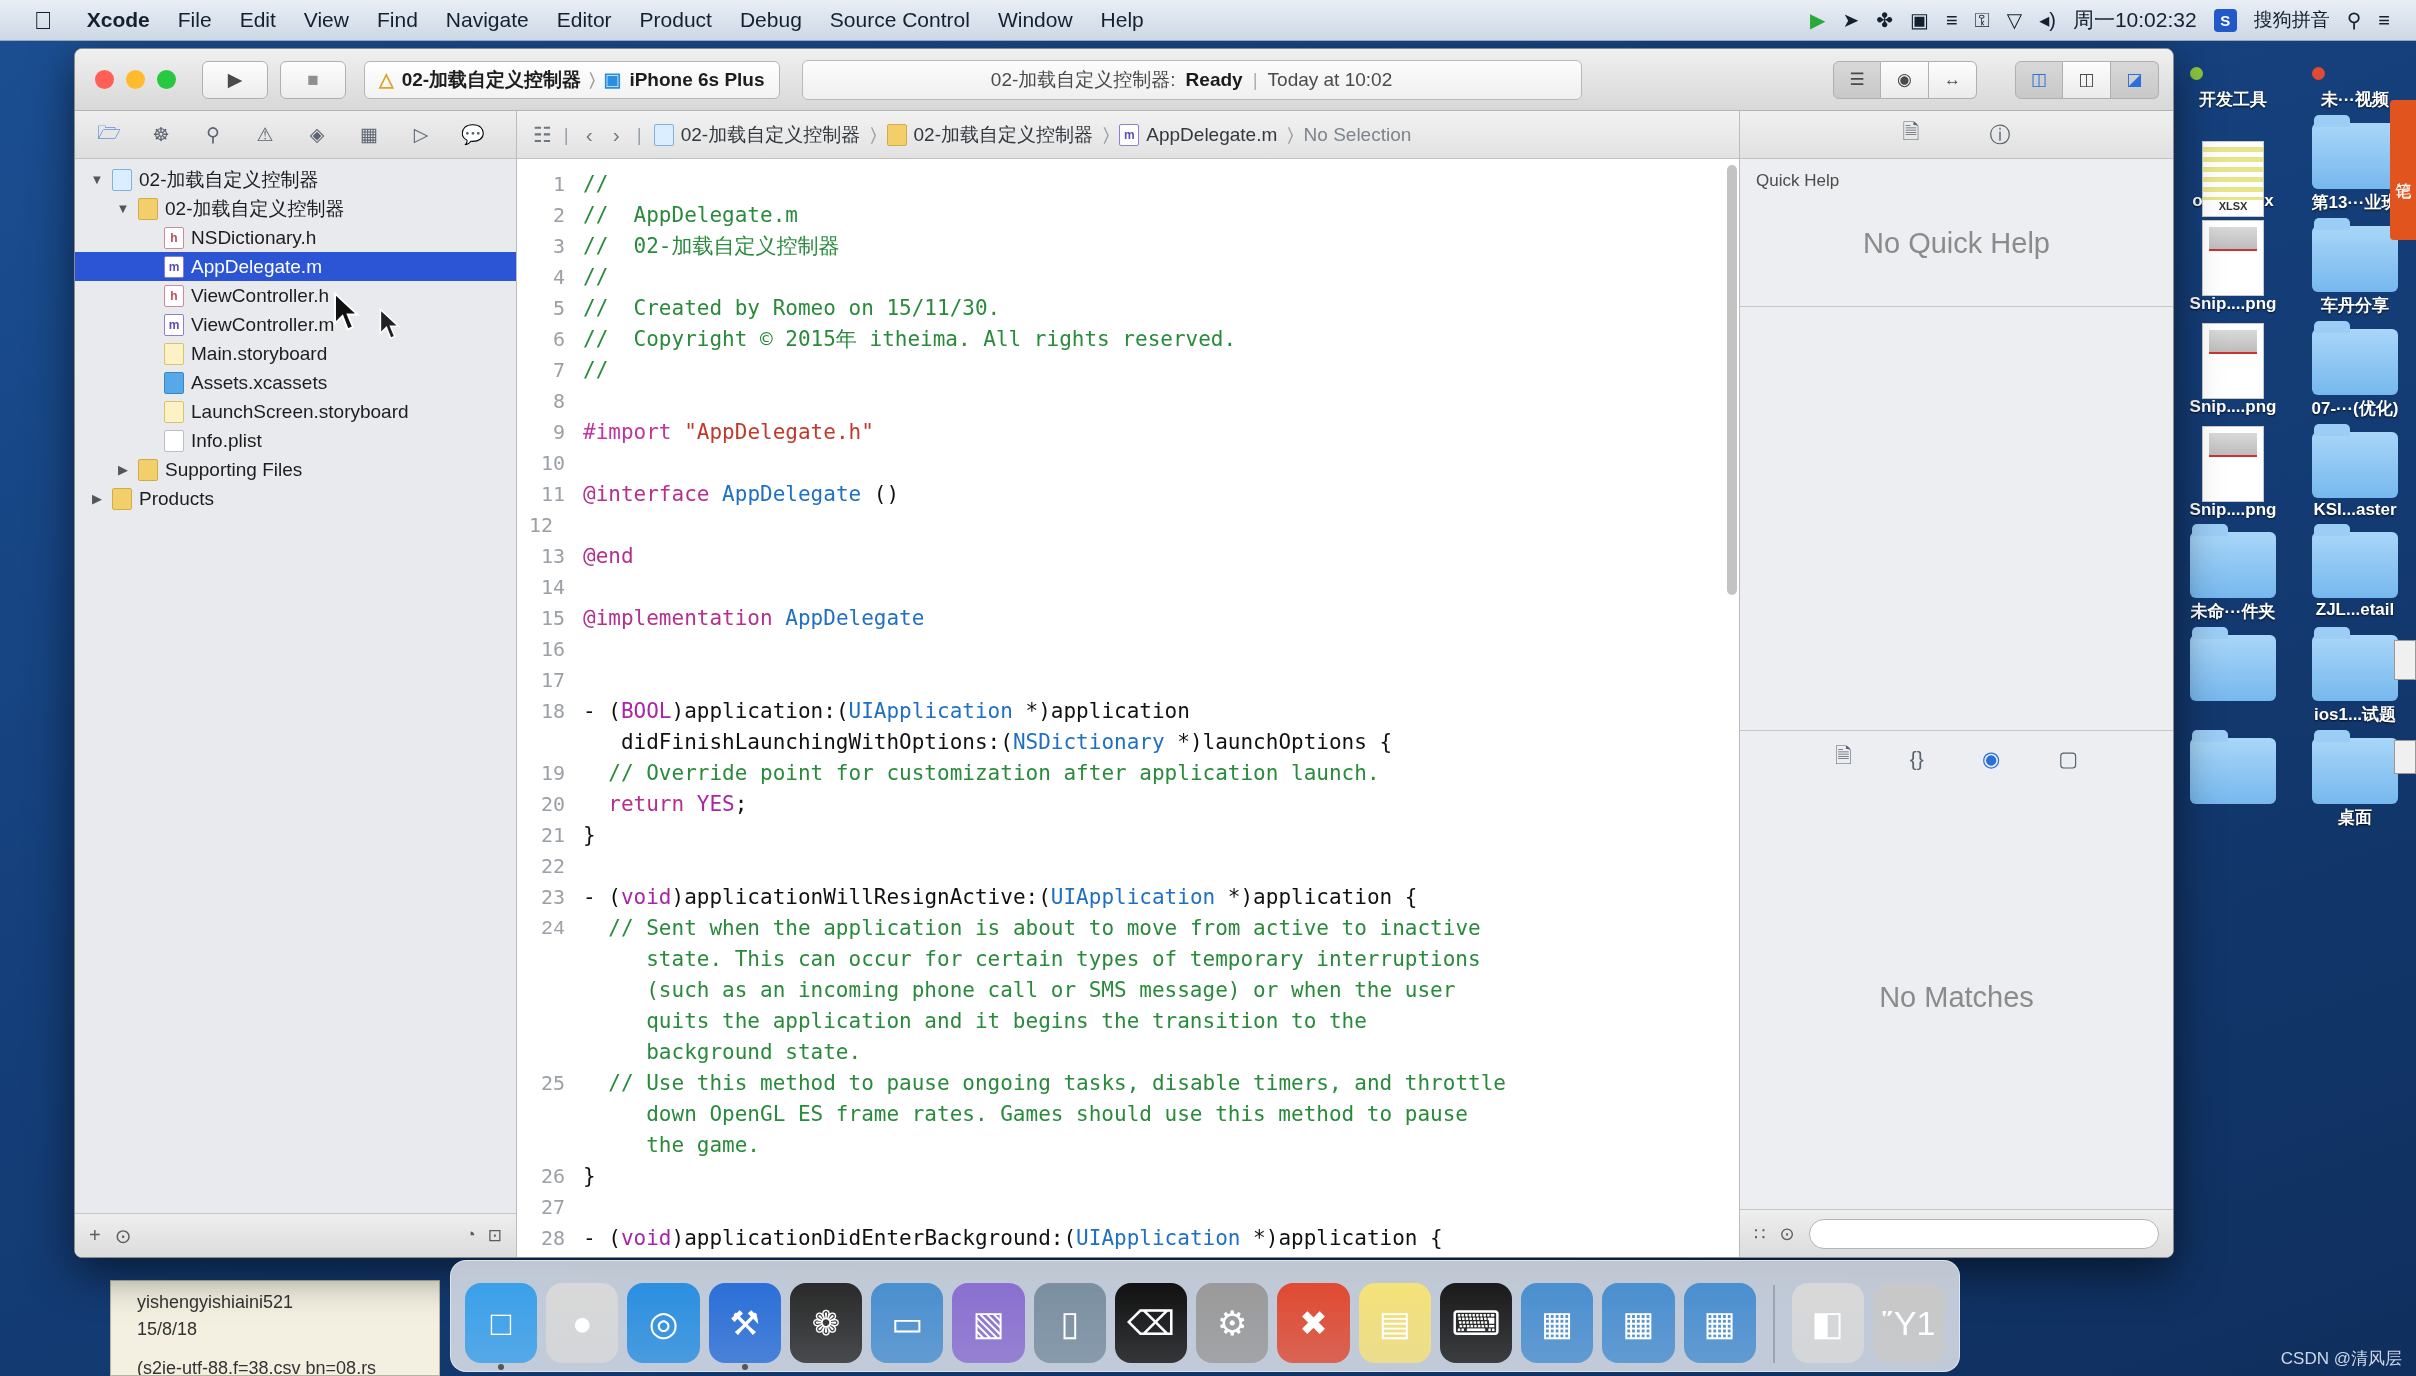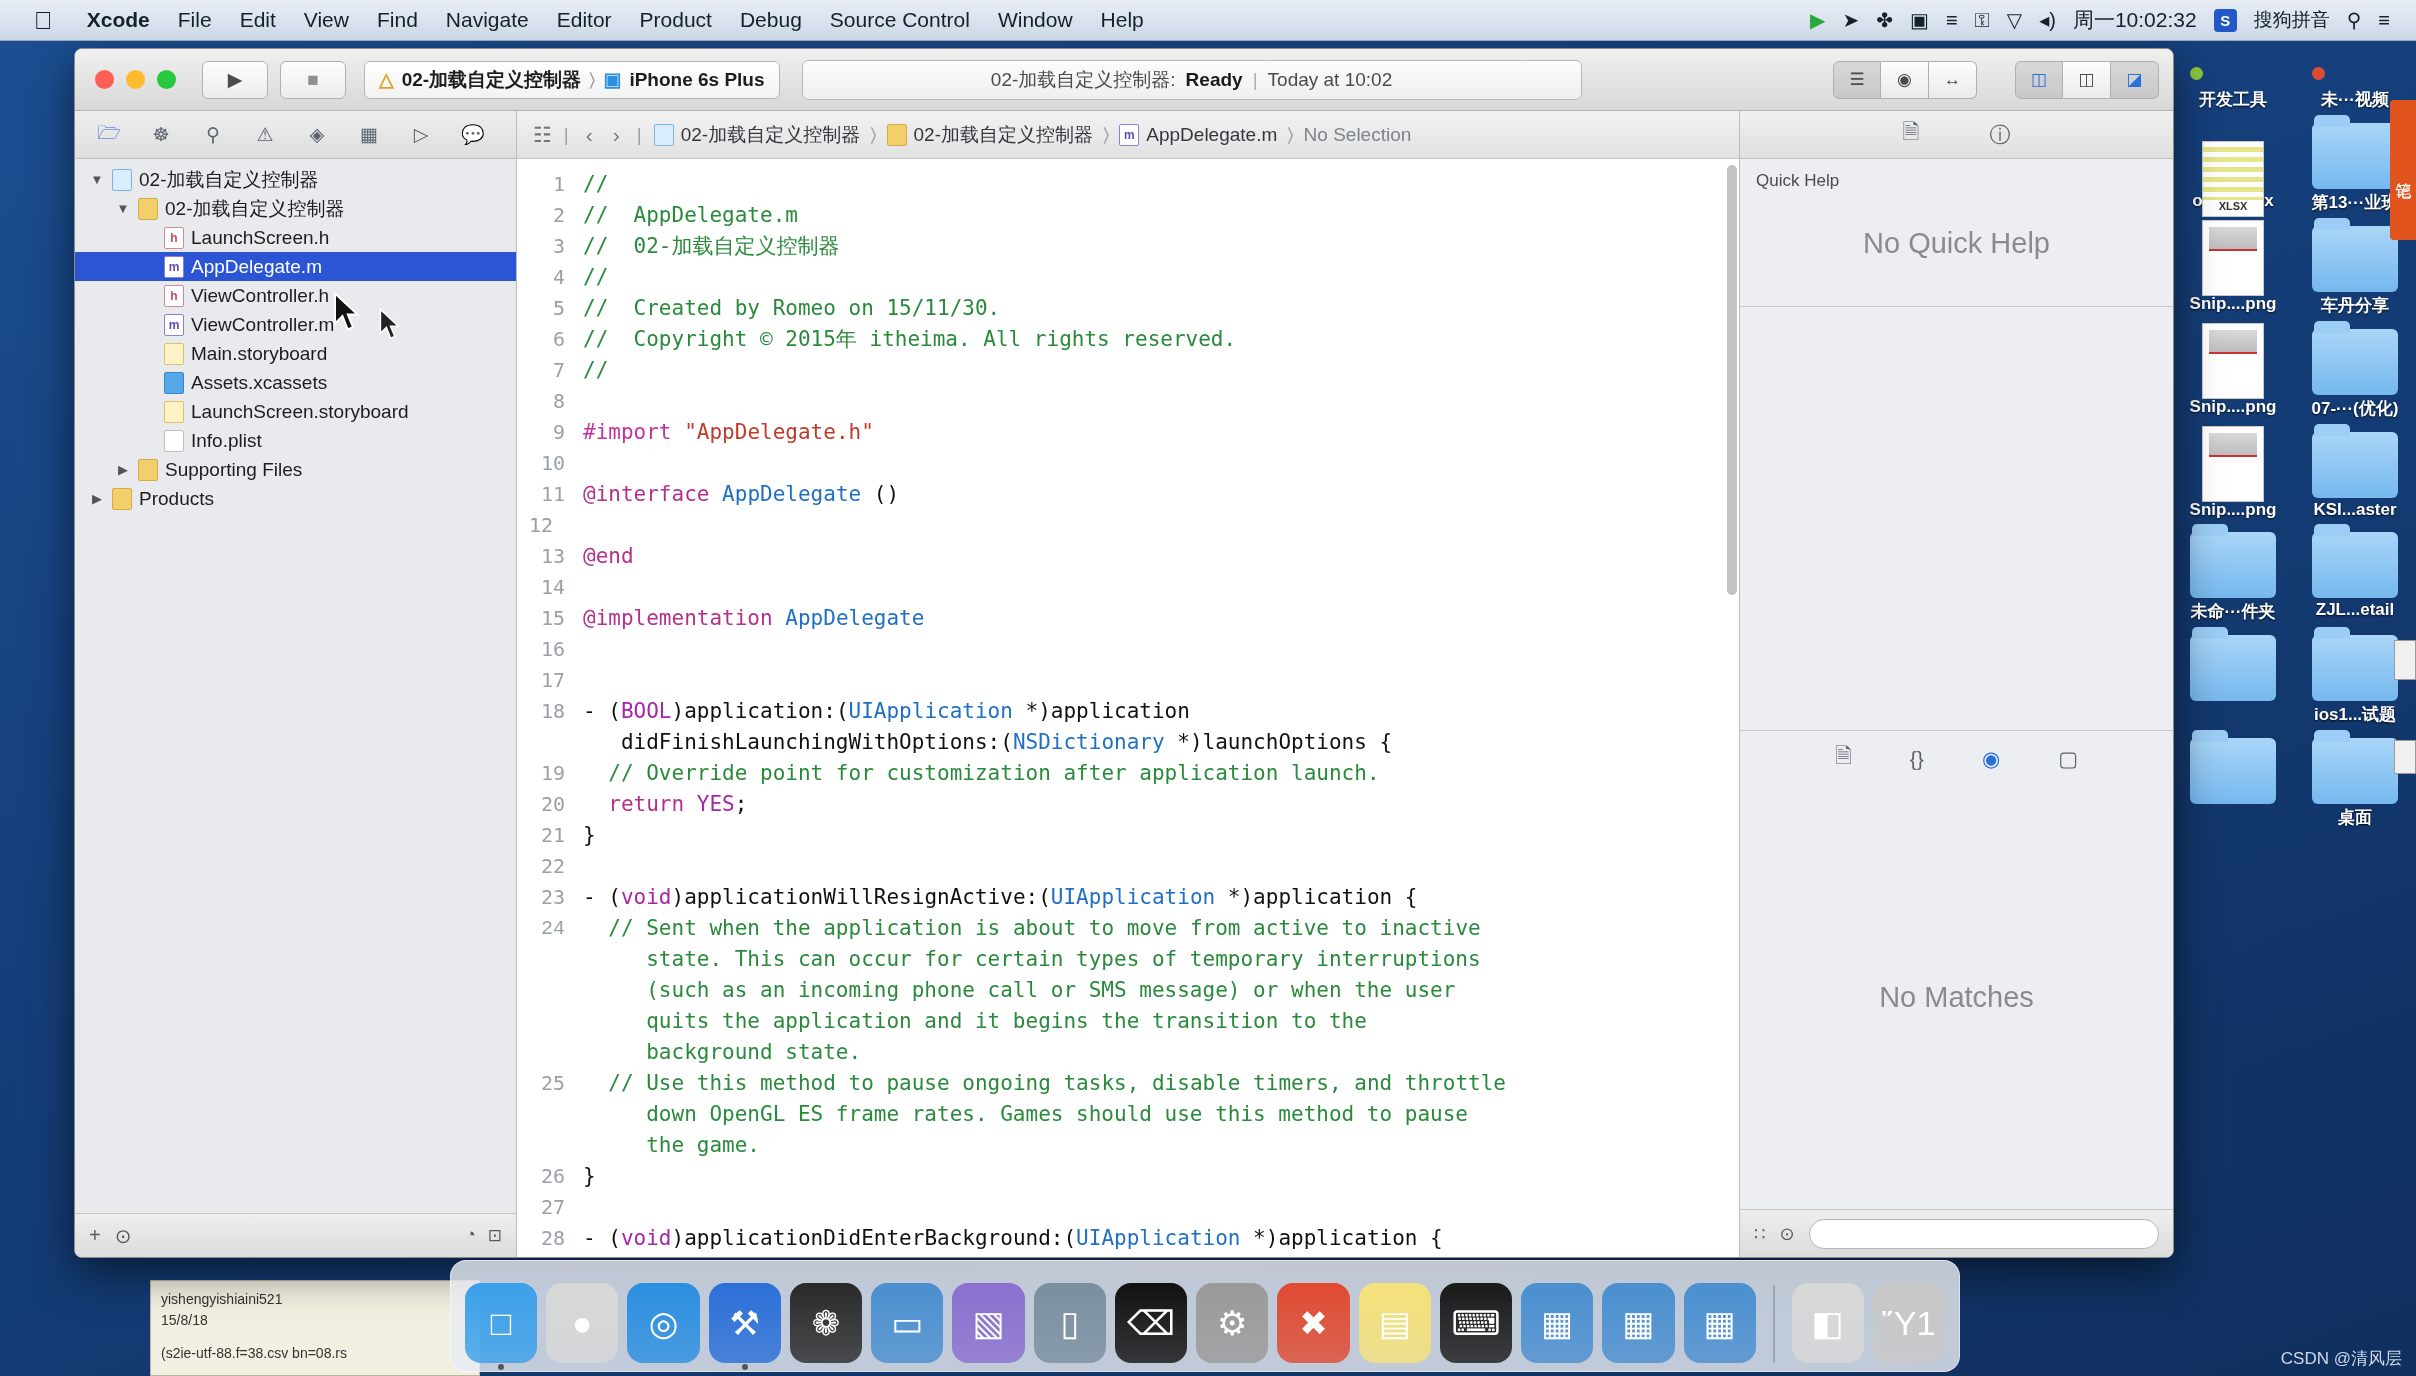--- a/index.html
+++ b/index.html
@@ -30,22 +30,22 @@
   #menubar .status { display:flex; align-items:center; gap:17px; padding-right:26px; }
   #menubar .status .ico { font-size:20px; line-height:1; }
   #menubar .clock { font-size:21px; white-space:nowrap; }
   .sogou-badge{
     background:#2358c9;color:#fff;font-weight:bold;font-size:15px;
     width:23px;height:23px;border-radius:4px;display:flex;align-items:center;justify-content:center;
   }
   
   #deskdoc {
     position:absolute; left:110px; top:1280px; width:330px; height:96px;
-    background:#f3f0e2; border:1px solid #b9b49c; color:#333; font-size:14px;
-    padding:8px 10px; line-height:1.5; overflow:hidden;margin-left:40px;
+    background:#f3f0e2; border:1px solid #b9b49c; color:#333; font-size:18px;
+    padding:8px 26px; line-height:1.5; overflow:hidden;
   }
   
   #deskicons {
     position:absolute; right:0; top:60px; width:246px; height:1180px;
     display:grid; grid-template-columns:1fr 1fr; gap:6px 4px;
     align-content:start; padding:6px 4px; z-index:5;
   }
   .dicon { display:flex; flex-direction:column; align-items:center; width:118px; }
   .dicon .glyph { width:86px; height:72px; position:relative; }
   .dicon .lbl {
@@ -431,21 +431,21 @@
             <span>02-加载自定义控制器</span>
           </div>
           <div class="trow" style="padding-left: 40px;">
             <span class="tw">▼</span>
             <span class="ficon ic-folder"></span>
             <span>02-加载自定义控制器</span>
           </div>
           <div class="trow" style="padding-left: 66px;">
             <span class="tw"></span>
             <span class="ficon ic-h">h</span>
-            <span>LaunchScreen.h</span>
+            <span>NSDictionary.h</span>
           </div>
           <div class="trow sel" style="padding-left: 66px;">
             <span class="tw"></span>
             <span class="ficon ic-m">m</span>
             <span>AppDelegate.m</span>
           </div>
           <div class="trow" style="padding-left: 66px;">
             <span class="tw"></span>
             <span class="ficon ic-h">h</span>
             <span>ViewController.h</span>

